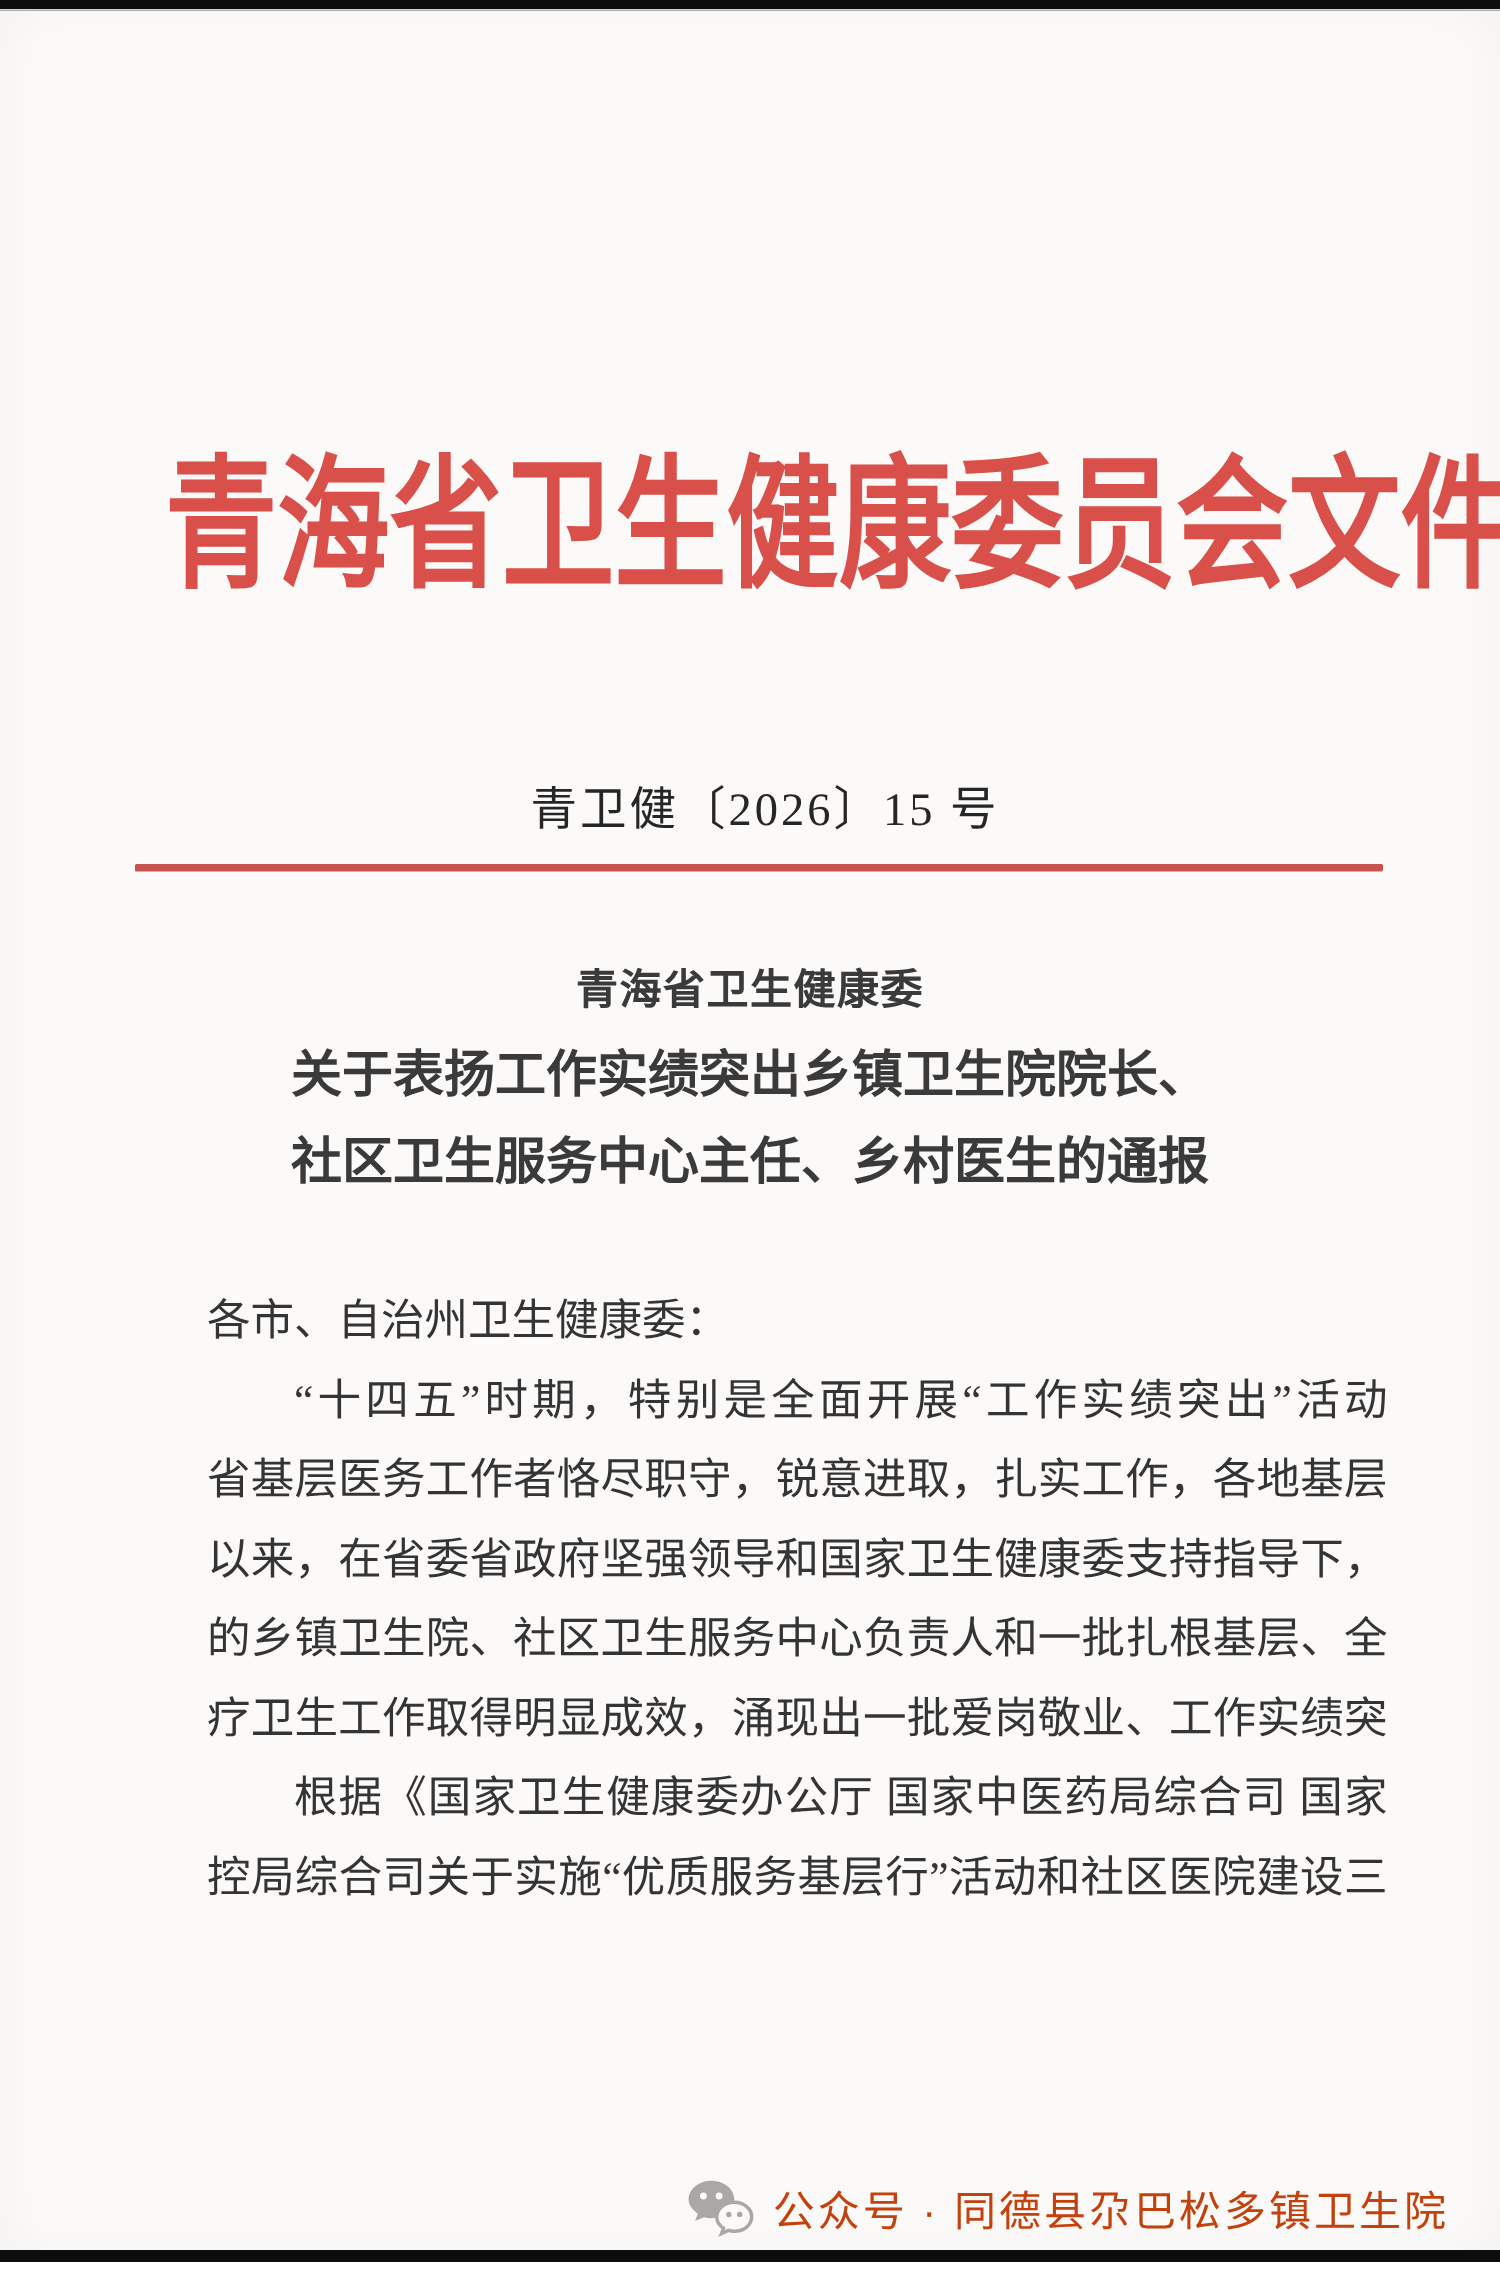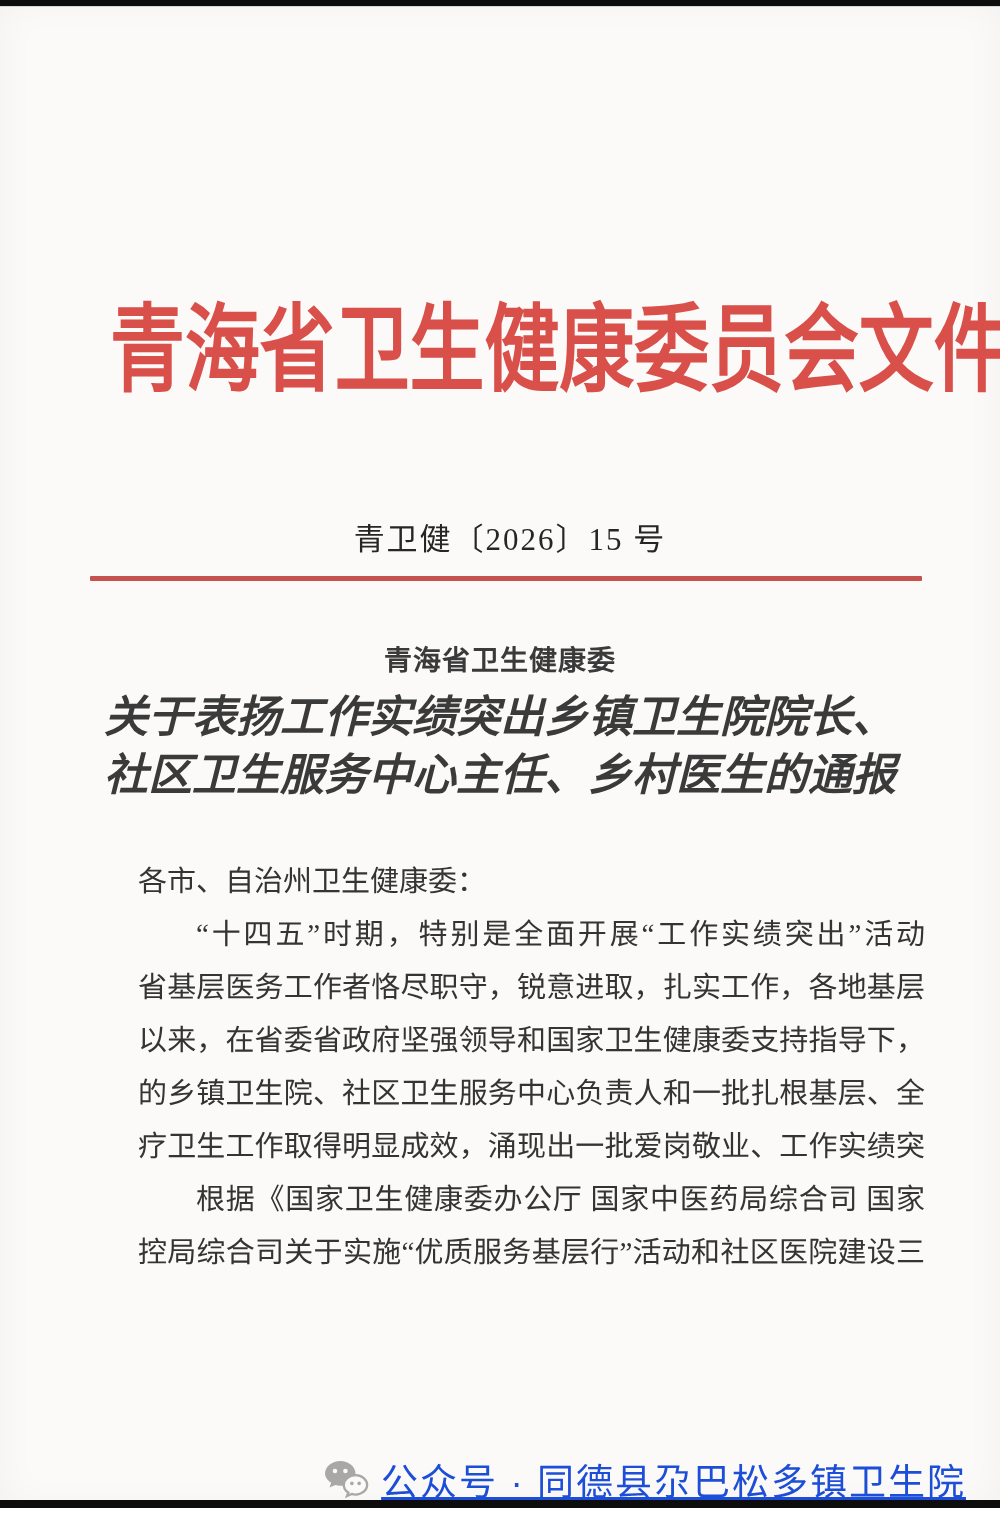--- a/index.html
+++ b/index.html
@@ -68,21 +68,21 @@
   .title-block {
     position: absolute;
     top: 633px;
     left: 0;
     width: 100%;
     text-align: center;
     color: #3a3a3a;
     font-weight: bold;
   }
   .title-line-1 { font-size: 28px; line-height: 56px; letter-spacing: 1px; }
-  .title-line-2, .title-line-3 { font-size: 44px; line-height: 58px; letter-spacing: 0px; font-style: italic; }
+  .title-line-2, .title-line-3 { font-size: 34px; line-height: 58px; letter-spacing: 0px; }
 
   .body-block {
     position: absolute;
     top: 855px;
     left: 105px;
     width: 820px;
     color: #343434;
     font-size: 29px;
   }
   .body-line {
@@ -102,25 +102,24 @@
     position: absolute;
     top: 1452px;
     right: 34px;
     display: flex;
     align-items: center;
     gap: 12px;
   }
   .watermark-icon { display: block; }
   .watermark-text {
     font-family: "Liberation Sans", "DejaVu Sans", sans-serif;
-    font-size: 37px;
-    color: #1d4ed8;
+    font-size: 28px;
+    color: #c2410c;
     letter-spacing: 2px;
     white-space: nowrap;
-    text-decoration: underline;
   }
 </style>
 </head>
 <body>
 
 <div class="page">
 
   <div class="bar top"></div>
 
   <div class="header-title">青海省卫生健康委员会文件</div>

